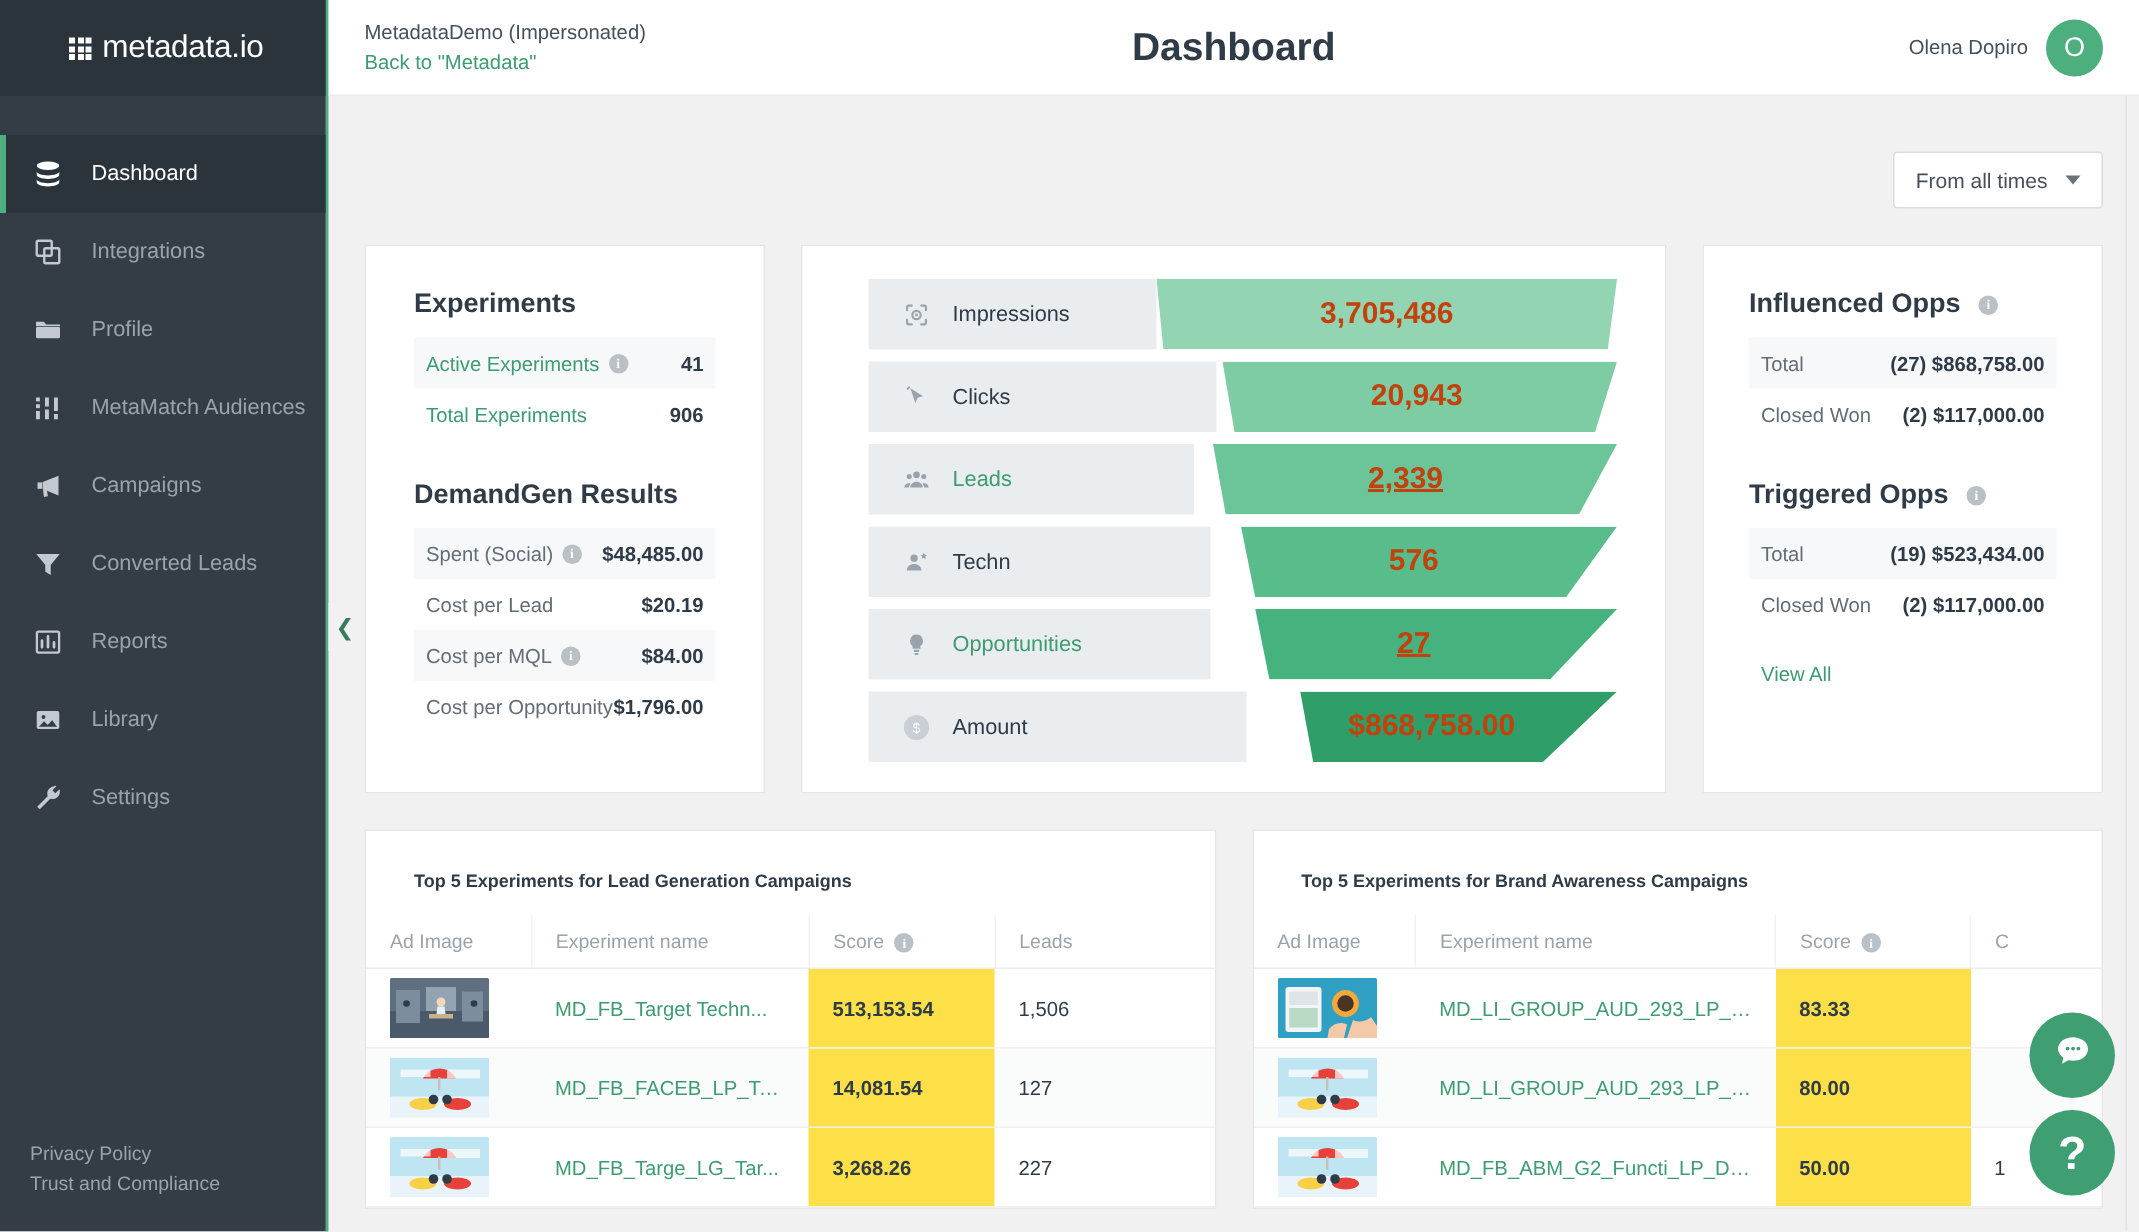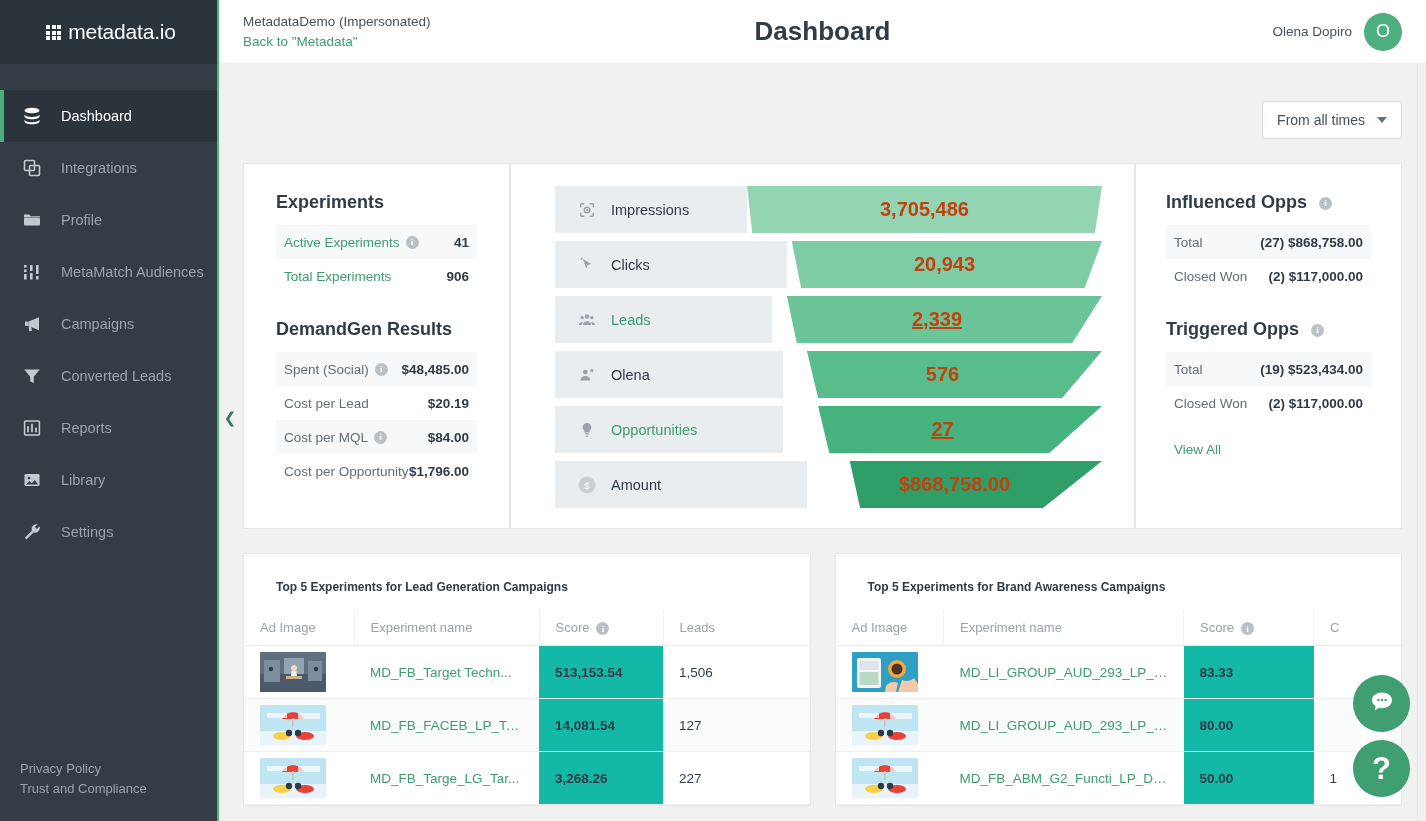--- a/index.html
+++ b/index.html
@@ -88,21 +88,21 @@
   .content { padding: 10px 24px; position: relative; height: 757px; }
 
   .filter-row { display: flex; justify-content: flex-end; padding: 27px 0 0 0; }
   .date-filter {
     background: #ffffff; border: 1px solid #dcdcdc; border-radius: 3px;
     height: 38px; padding: 0 14px; display: flex; align-items: center; gap: 12px;
     font-size: 14px; color: #45505c; cursor: pointer;
   }
   .caret { width: 0; height: 0; border-left: 5px solid transparent; border-right: 5px solid transparent; border-top: 6px solid #6a737c; }
 
-  .row-1 { display: flex; margin-top: 24px; align-items: stretch; justify-content: space-between; }
+  .row-1 { display: flex; gap: 24px; margin-top: 24px; align-items: stretch; justify-content: space-between; }
   .card { background: #ffffff; border: 1px solid #e6e6e6; }
   .card-experiments { width: 267px; flex: 0 0 267px; padding: 28px 32px 20px 32px; }
   .card-funnel { flex: 1; padding: 22px 0 20px 0; min-width: 0; }
   .card-opps { width: 267px; flex: 0 0 267px; padding: 28px 30px 20px 30px; }
 
   .card-h { font-size: 18px; font-weight: bold; color: #2f3b47; margin-bottom: 12px; }
   .card-h2 { font-size: 18px; font-weight: bold; color: #2f3b47; margin: 26px 0 12px 0; }
 
   .kv { display: flex; align-items: center; height: 34px; font-size: 13.5px; padding: 0 8px; }
   .kv.alt { background: #f7f8f9; }
@@ -152,21 +152,21 @@
     padding: 10px 16px; border-bottom: 1px solid #ececec; border-right: 1px solid #f2f2f2;
     white-space: nowrap;
   }
   th:last-child { border-right: none; }
   td {
     font-size: 13.5px; color: #2f3b47; padding: 8px 16px;
     border-bottom: 1px solid #f0f0f0; vertical-align: middle;
   }
   tbody tr.alt { background: #fafbfb; }
   td.cell-name { color: #3d9c70; white-space: nowrap; overflow: hidden; text-overflow: ellipsis; cursor: pointer; }
-  td.cell-score { background: #14b8a6; font-weight: bold; }
+  td.cell-score { background: #fde047; font-weight: bold; }
   td.cell-img { padding: 6px 16px; }
   .thumb { width: 66px; height: 40px; border-radius: 1px; overflow: hidden; display: block; }
   .thumb svg { display: block; }
   .col-img { width: 110px; } .col-name { width: 185px; } .col-score { width: 124px; } .col-last { width: auto; }
   .col-img-r { width: 108px; } .col-name-r { width: 240px; } .col-score-r { width: 130px; }
 
   
   .fab-wrap { position: absolute; right: 16px; bottom: 24px; display: flex; flex-direction: column; gap: 8px; z-index: 20; }
   .fab { width: 57px; height: 57px; border-radius: 50%; background: #3f9e72; display: flex; align-items: center; justify-content: center; cursor: pointer; }
   .fab.q { color: #fff; font-size: 31px; font-weight: bold; }
@@ -424,21 +424,21 @@
 
             <div class="frow">
               <div class="flabel" style="width:228px">
                 <span class="ficon">
                   <svg width="18" height="18" viewBox="0 0 20 20" fill="currentColor">
                       <circle cx="8.2" cy="6.8" r="2.7"></circle>
                       <path d="M2.8 16c0-2.8 2.4-4.8 5.4-4.8s5.4 2 5.4 4.8z"></path>
                       <path d="M15.4 2.6l.75 1.63 1.75.2-1.3 1.2.36 1.75-1.56-.9-1.56.9.36-1.75-1.3-1.2 1.75-.2z"></path>
                     </svg>
                 </span>
-                <span class="ftext">Olena</span>
+                <span class="ftext">Techn</span>
               </div>
               <div class="fbar" style="--bc:#58bd8b; --tl:7.5%; --br:87.5%; --bl:11%;">
                 <span>576</span>
               </div>
             </div>
 
             <div class="frow">
               <div class="flabel" style="width:228px">
                 <span class="ficon">
                   <svg width="18" height="18" viewBox="0 0 20 20" fill="currentColor">

